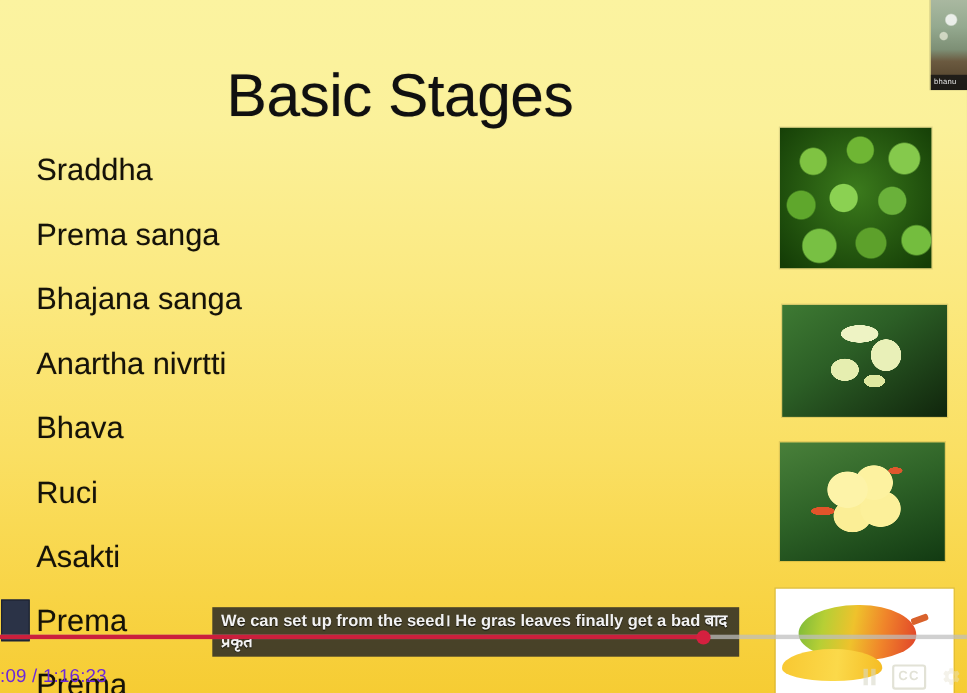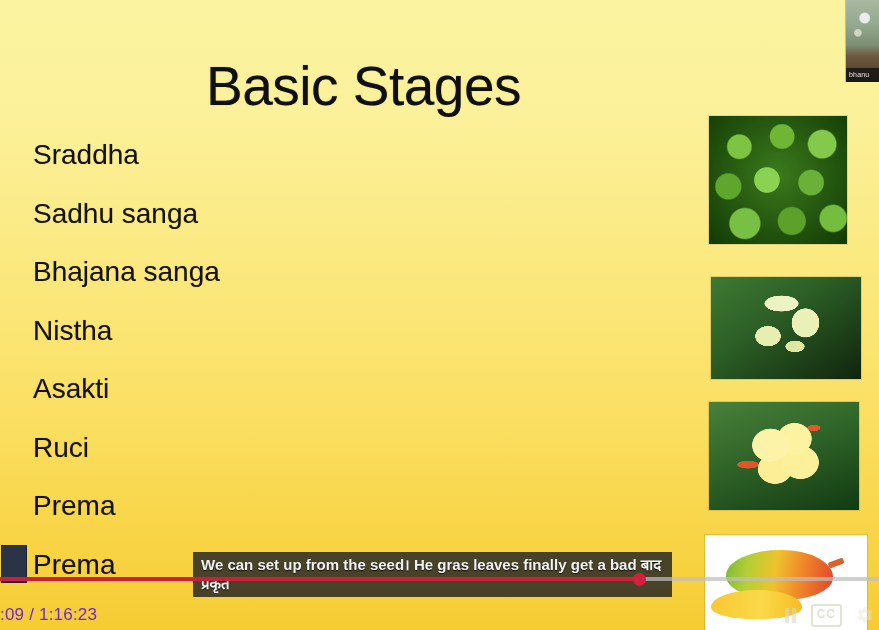--- a/index.html
+++ b/index.html
@@ -262,25 +262,26 @@
 <body>
 
 <div id="player">
 
   <div id="slide">
 
     <div id="slide-title">Basic Stages</div>
 
     <div id="stage-list">
       <div class="stage-item">Sraddha</div>
-      <div class="stage-item">Sadhu sanga</div>
+      <div class="stage-item">Prema sanga</div>
       <div class="stage-item">Bhajana sanga</div>
-      <div class="stage-item">Nistha</div>
+      <div class="stage-item">Anartha nivrtti</div>
+      <div class="stage-item">Bhava</div>
+      <div class="stage-item">Ruci</div>
       <div class="stage-item">Asakti</div>
-      <div class="stage-item">Ruci</div>
       <div class="stage-item">Prema</div>
       <div class="stage-item">Prema</div>
     </div>
 
     <div class="photo" id="photo-leaves">
       <div class="inner"></div>
     </div>
 
     <div class="photo" id="photo-buds">
       <div class="inner"></div>

